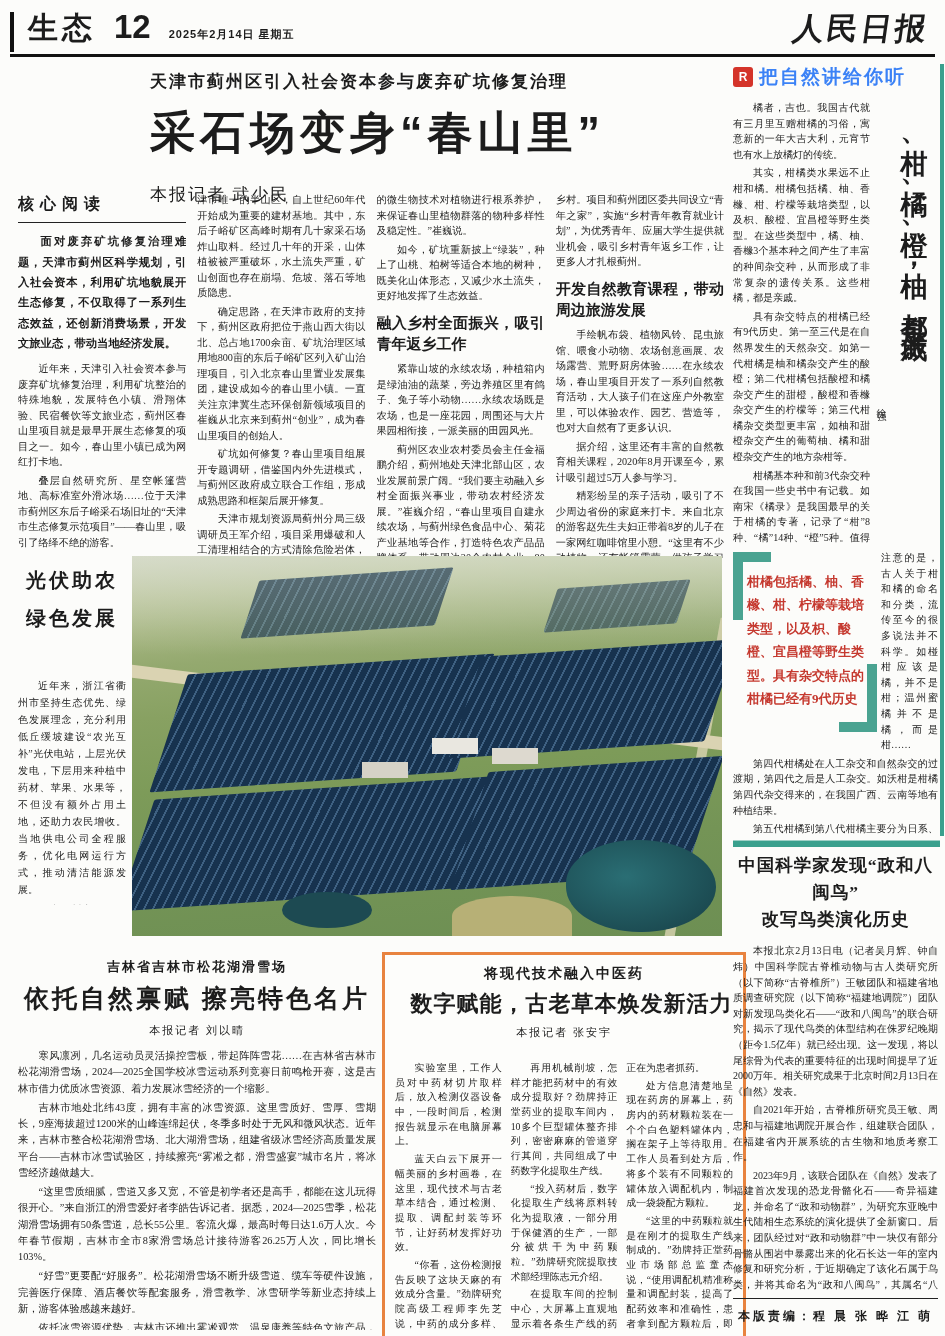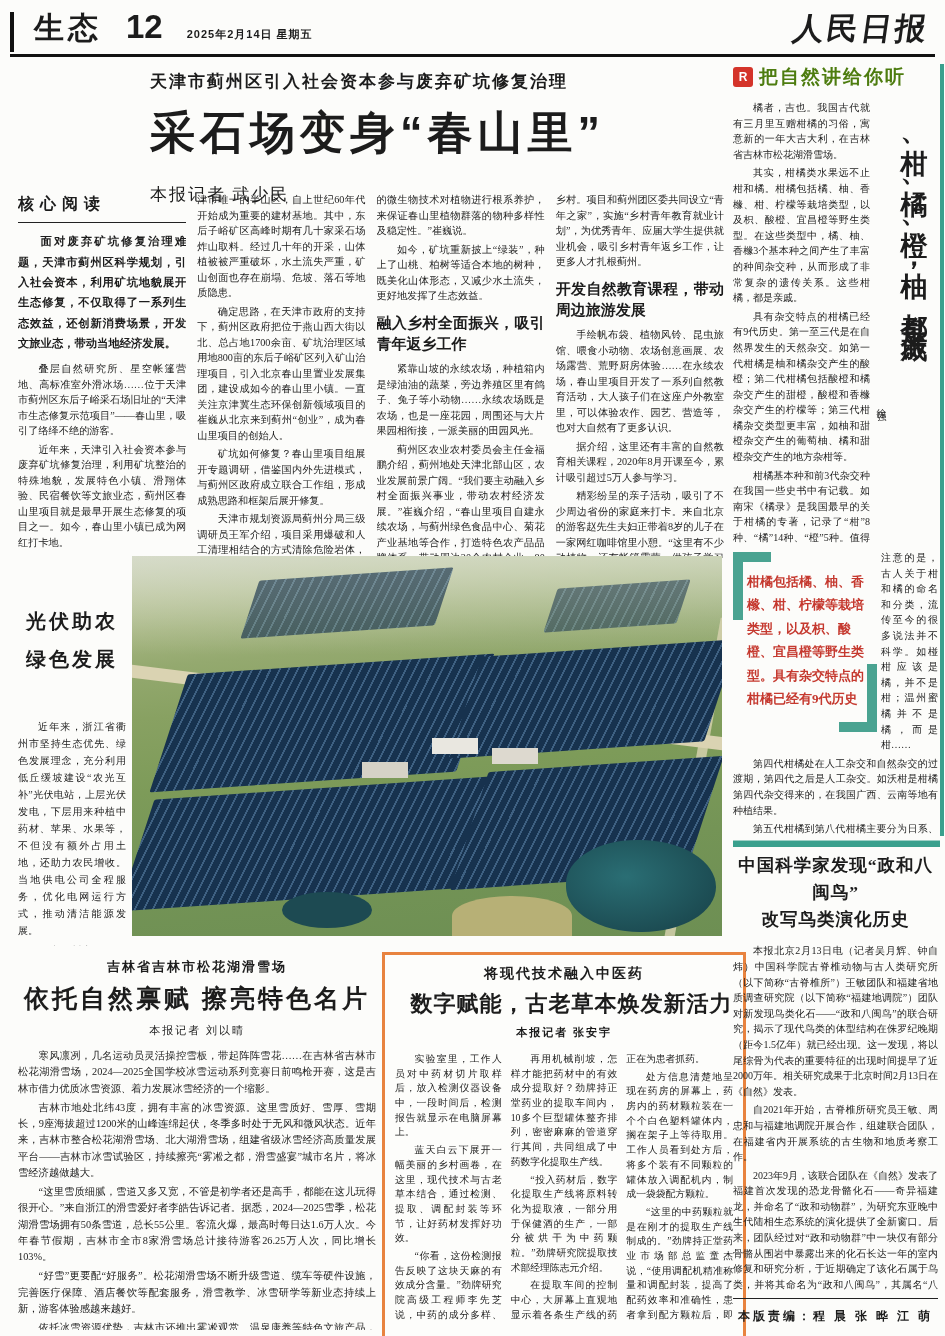--- a/index.html
+++ b/index.html
@@ -2,42 +2,42 @@
 <html><head>
 <meta charset="utf-8">
 <style>
   html,body{margin:0;padding:0;background:#e9e9e7;}
   .page{position:relative;width:945px;height:1336px;background:#fcfcfa;overflow:hidden;
         font-family:"Liberation Serif","DejaVu Serif",serif;color:#1c1c1c;}
   .sans{font-family:"Liberation Sans","DejaVu Sans",sans-serif;}
   .p{text-indent:2em;margin:0 0 3px 0;}
   
   .hdr-bar{position:absolute;left:10px;top:12px;width:4px;height:40px;background:#111;}
-  .hdr-left{position:absolute;left:34px;top:8px;display:flex;align-items:baseline;gap:24px;text-align:right;}
+  .hdr-left{position:absolute;left:28px;top:8px;display:flex;align-items:baseline;gap:18px;text-align:right;}
   .hdr-section{font-size:30px;font-weight:bold;letter-spacing:4px;}
   .hdr-page{font-size:33px;font-weight:bold;}
   .hdr-date{font-size:11px;font-weight:bold;letter-spacing:1px;}
   .masthead{position:absolute;right:16px;top:8px;font-size:31px;font-weight:bold;
             transform:skewX(-8deg);letter-spacing:3px;}
   .hdr-rule{position:absolute;left:10px;right:10px;top:54px;height:3px;background:#111;}
   
   .main-head{position:absolute;left:150px;top:70px;width:565px;}
   .kicker1{font-size:17px;font-weight:bold;letter-spacing:2px;}
   .mtitle{font-size:45px;font-weight:bold;letter-spacing:5px;margin-top:10px;}
   .mbyline{font-size:17px;margin-top:20px;letter-spacing:2px;}
   .main-cols{position:absolute;left:18px;top:192px;width:706px;height:366px;display:flex;gap:11px;}
   .mcol{flex:1;overflow:hidden;font-size:10.2px;line-height:1.52;text-align:justify;}
   .core-box{margin-bottom:8px;}
   .core-label{font-size:16px;font-weight:bold;letter-spacing:6px;padding-bottom:4px;}
   .core-rule{height:1px;background:#222;margin:2px 0 8px 0;}
   .core-text{font-weight:bold;font-size:11.3px;line-height:1.8;text-indent:2em;}
   .subhead{font-size:15px;font-weight:bold;line-height:1.45;margin:8px 0 6px 0;
            font-family:"Liberation Sans","DejaVu Sans",sans-serif;}
   
-  .pstory{position:absolute;left:18px;top:568px;width:108px;height:378px;overflow:hidden;}
+  .pstory{position:absolute;left:18px;top:527px;width:108px;height:378px;overflow:hidden;}
   .pstory-title{font-size:20px;font-weight:bold;letter-spacing:3px;text-align:center;
                 line-height:1.9;margin:34px 0 40px 0;}
   .pstory-body{font-size:10px;line-height:1.7;text-align:justify;}
   
   .photo{position:absolute;left:132px;top:556px;width:590px;height:380px;overflow:hidden;
          background:linear-gradient(175deg,#c9ceb6 0%,#b6c195 10%,#a4b47f 18%,#94a96f 26%,#88a162 38%,#7d9b59 55%,#749456 75%,#6d8f53 100%);}
   .haze{position:absolute;inset:0;background:linear-gradient(180deg,rgba(223,228,214,.6),rgba(223,228,214,0) 26%);}
   .arr{position:absolute;background:repeating-linear-gradient(100deg,#17324e 0 7px,#3e6081 7px 9px);
        transform:skewX(-18deg) skewY(-4deg);border-radius:2px;}
   .road{position:absolute;background:#dad3b2;}
@@ -45,21 +45,21 @@
   .bld{position:absolute;background:#e9e7e0;box-shadow:60px 10px 0 #ddd9cf,-70px 24px 0 #d6d3c7;}
   
   .npanel{position:absolute;left:733px;top:64px;width:205px;height:772px;overflow:hidden;}
   .teal-vert{position:absolute;left:940px;top:64px;width:4px;height:772px;background:#3aa08d;}
   .teal-bottom{position:absolute;left:733px;top:840px;width:207px;height:6px;
                border-top:1px solid #9fd0c6;background:#3aa08d;}
   .npanel-hd{display:flex;align-items:center;gap:6px;margin-bottom:10px;}
   .logo-icon{width:20px;height:20px;background:#d4342a;border-radius:3px;color:#fff;
              font-family:"Liberation Sans",sans-serif;font-weight:bold;font-size:12px;
              display:flex;align-items:center;justify-content:center;}
-  .npanel-title{color:#4d7c0f;font-size:19px;font-weight:bold;letter-spacing:2px;}
+  .npanel-title{color:#3b82f6;font-size:19px;font-weight:bold;letter-spacing:2px;}
   .vblock{float:right;width:68px;height:450px;position:relative;}
   .vtitle{writing-mode:vertical-rl;font-size:27px;font-weight:bold;letter-spacing:7px;
           position:absolute;right:6px;top:28px;height:420px;}
   .vauthor{writing-mode:vertical-rl;font-size:10px;position:absolute;left:4px;top:300px;letter-spacing:4px;}
   .quote{float:left;width:118px;position:relative;padding:18px 12px 22px 14px;margin:2px 4px 8px 0;}
   .quote::before{content:"";position:absolute;left:0;top:0;width:28px;height:58px;
                  border-left:10px solid #4aa391;border-top:10px solid #4aa391;}
   .quote::after{content:"";position:absolute;right:0;bottom:0;width:28px;height:58px;
                 border-right:10px solid #4aa391;border-bottom:10px solid #4aa391;}
   .quote-text{color:#c5392f;font-weight:bold;font-size:13px;line-height:1.8;}
@@ -68,21 +68,21 @@
   .ski{position:absolute;left:18px;top:958px;width:358px;height:372px;overflow:hidden;}
   .ski-kicker{font-size:13px;font-weight:bold;text-align:center;letter-spacing:2px;}
   .ski-title{font-size:25px;font-weight:bold;text-align:center;letter-spacing:3px;margin:6px 0 8px 0;}
   .ski-byline{font-size:11px;text-align:center;letter-spacing:2px;margin-bottom:10px;}
   .ski-body{font-size:10.3px;line-height:1.58;text-align:justify;}
   
   .tcm{position:absolute;left:382px;top:952px;width:338px;height:380px;border:3px solid #e8833f;
        padding:10px 10px 0 10px;overflow:hidden;background:#fdfdfb;}
   .tcm-kicker{font-size:14px;font-weight:bold;text-align:center;letter-spacing:2px;}
   .tcm-title{font-size:22px;font-weight:bold;text-align:center;letter-spacing:1px;margin:6px 0 6px 15px;}
-  .tcm-byline{font-size:11px;text-align:center;letter-spacing:2px;margin-bottom:12px;font-weight:bold;}
+  .tcm-byline{font-size:11px;text-align:center;letter-spacing:2px;margin-bottom:21px;}
   .tcm-cols{display:flex;gap:9px;height:268px;overflow:hidden;}
   .tcm-col{flex:1;font-size:9.8px;line-height:1.5;text-align:justify;overflow:hidden;}
   
   .bird{position:absolute;left:733px;top:852px;width:205px;height:438px;overflow:hidden;}
   .bird-title{font-size:17.5px;font-weight:bold;text-align:center;line-height:1.55;letter-spacing:1px;margin-bottom:10px;}
   .bird-body{font-size:10px;line-height:1.56;text-align:justify;}
   .pfooter{position:absolute;left:733px;top:1298px;width:205px;border-top:1px solid #222;
            padding-top:9px;text-align:center;font-size:12px;font-weight:bold;letter-spacing:3px;}
 </style>
 </head>
@@ -106,22 +106,22 @@
   </div>
 
   <div class="main-cols">
     <div class="mcol">
       <div class="core-box">
         <div class="core-label sans">核心阅读</div>
         <div class="core-rule"></div>
         <div class="core-text">面对废弃矿坑修复治理难题，天津市蓟州区科学规划，引入社会资本，利用矿坑地貌展开生态修复，不仅取得了一系列生态效益，还创新消费场景，开发文旅业态，带动当地经济发展。</div>
       </div>
       <div>
+          <p class="p">近年来，天津引入社会资本参与废弃矿坑修复治理，利用矿坑整治的特殊地貌，发展特色小镇、滑翔体验、民宿餐饮等文旅业态，蓟州区春山里项目就是最早开展生态修复的项目之一。如今，春山里小镇已成为网红打卡地。</p>
           <p class="p">叠层自然研究所、星空帐篷营地、高标准室外滑冰场……位于天津市蓟州区东后子峪采石场旧址的“天津市生态修复示范项目”——春山里，吸引了络绎不绝的游客。</p>
-          <p class="p">近年来，天津引入社会资本参与废弃矿坑修复治理，利用矿坑整治的特殊地貌，发展特色小镇、滑翔体验、民宿餐饮等文旅业态，蓟州区春山里项目就是最早开展生态修复的项目之一。如今，春山里小镇已成为网红打卡地。</p>
         </div>
 
     </div>
     <div class="mcol">
       <div>
           <p class="p" style="text-indent: 0px;">津市唯一的半山区，自上世纪60年代开始成为重要的建材基地。其中，东后子峪矿区高峰时期有几十家采石场炸山取料。经过几十年的开采，山体植被被严重破坏，水土流失严重，矿山创面也存在崩塌、危坡、落石等地质隐患。</p>
           <p class="p">确定思路，在天津市政府的支持下，蓟州区政府把位于燕山西大街以北、总占地1700余亩、矿坑治理区域用地800亩的东后子峪矿区列入矿山治理项目，引入北京春山里置业发展集团，建设成如今的春山里小镇。一直关注京津冀生态环保创新领域项目的崔巍从北京来到蓟州“创业”，成为春山里项目的创始人。</p>
           <p class="p">矿坑如何修复？春山里项目组展开专题调研，借鉴国内外先进模式，与蓟州区政府成立联合工作组，形成成熟思路和框架后展开修复。</p>
           <p class="p">天津市规划资源局蓟州分局三级调研员王军介绍，项目采用爆破和人工清理相结合的方式清除危险岩体，降低山体高度，再用机械削坡，修成像梯田一样的层层台阶，在每级台阶上垒砌种植槽，槽内垫上1米左右厚度的种植土，保证植被成活率。</p>
         </div>
@@ -184,21 +184,21 @@
       <div class="npanel-title sans">把自然讲给你听</div>
     </div>
     <div class="vblock">
       <div class="vtitle">柑、橘、橙、柚，都是亲戚</div>
       <div class="vauthor">徐强</div>
     </div>
     <div class="quote">
       <div class="quote-text">柑橘包括橘、柚、香橼、柑、柠檬等栽培类型，以及枳、酸橙、宜昌橙等野生类型。具有杂交特点的柑橘已经有9代历史</div>
     </div>
     <div class="npanel-body">
-        <p class="p">橘者，吉也。我国古代就有三月里互赠柑橘的习俗，寓意新的一年大吉大利，在吉林省吉林市松花湖滑雪场。</p>
+        <p class="p">橘者，吉也。我国古代就有三月里互赠柑橘的习俗，寓意新的一年大吉大利，元宵节也有水上放橘灯的传统。</p>
         <p class="p">其实，柑橘类水果远不止柑和橘。柑橘包括橘、柚、香橼、柑、柠檬等栽培类型，以及枳、酸橙、宜昌橙等野生类型。在这些类型中，橘、柚、香橼3个基本种之间产生了丰富的种间杂交种，从而形成了非常复杂的遗传关系。这些柑橘，都是亲戚。</p>
         <p class="p">具有杂交特点的柑橘已经有9代历史。第一至三代是在自然界发生的天然杂交。如第一代柑橘是柚和橘杂交产生的酸橙；第二代柑橘包括酸橙和橘杂交产生的甜橙，酸橙和香橼杂交产生的柠檬等；第三代柑橘杂交类型更丰富，如柚和甜橙杂交产生的葡萄柚、橘和甜橙杂交产生的地方杂柑等。</p>
         <p class="p">柑橘基本种和前3代杂交种在我国一些史书中有记载。如南宋《橘录》是我国最早的关于柑橘的专著，记录了“柑”8种、“橘”14种、“橙”5种。值得注意的是，古人关于柑和橘的命名和分类，流传至今的很多说法并不科学。如椪柑应该是橘，并不是柑；温州蜜橘并不是橘，而是柑……</p>
         <p class="p">第四代柑橘处在人工杂交和自然杂交的过渡期，第四代之后是人工杂交。如沃柑是柑橘第四代杂交得来的，在我国广西、云南等地有种植结果。</p>
         <p class="p">第五代柑橘到第八代柑橘主要分为日系、美系两大类型以及中国的杂交种。日系杂交种多以清见橘橙为中间亲本，产生了系列晚熟、无籽、风味浓的优良品种，但对栽培技术水平要求高；美系杂交种主要与葡萄柚和甜橙有关系；中国杂交种主要基于我国地方品种的改良而来，如早熟品种金秋砂糖橘。柑橘第一至三代杂交进程较慢，每代时间至少是几百年，从第四代到第九代，杂交进程加快，一代只有100年左右。</p>
       </div>
 
   </div>
   <div class="teal-vert"></div>
   <div class="teal-bottom"></div>

